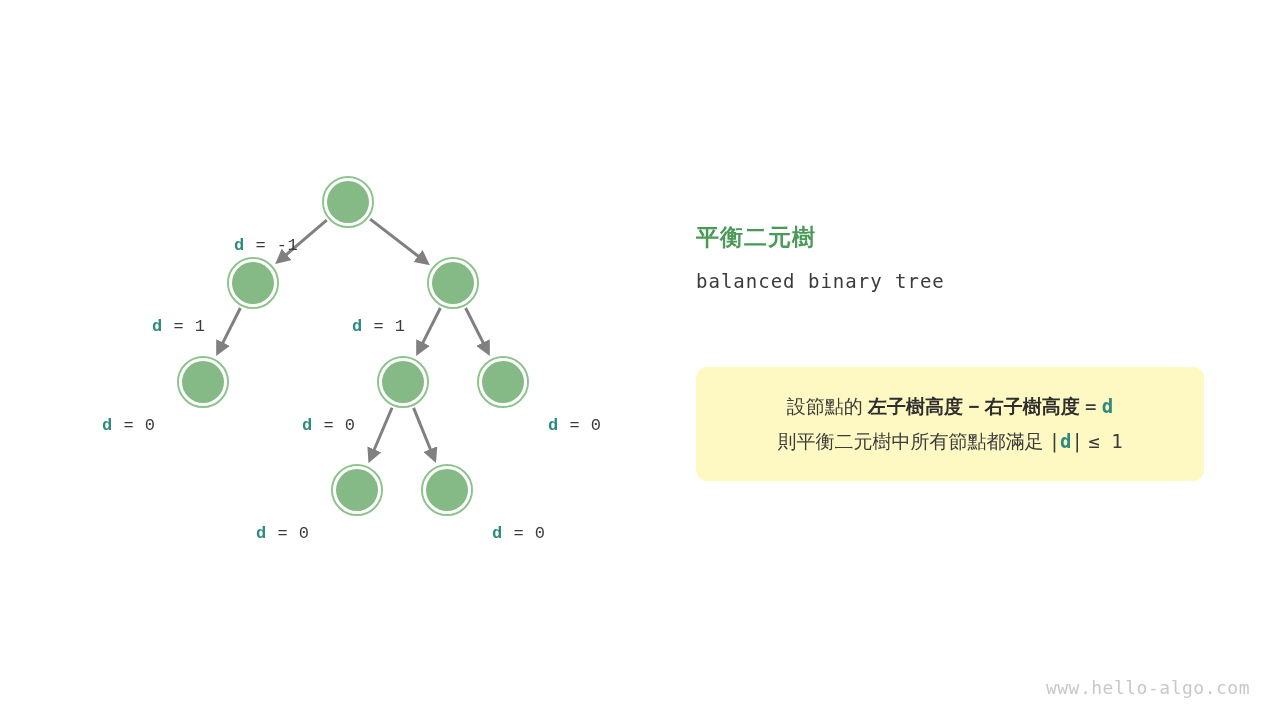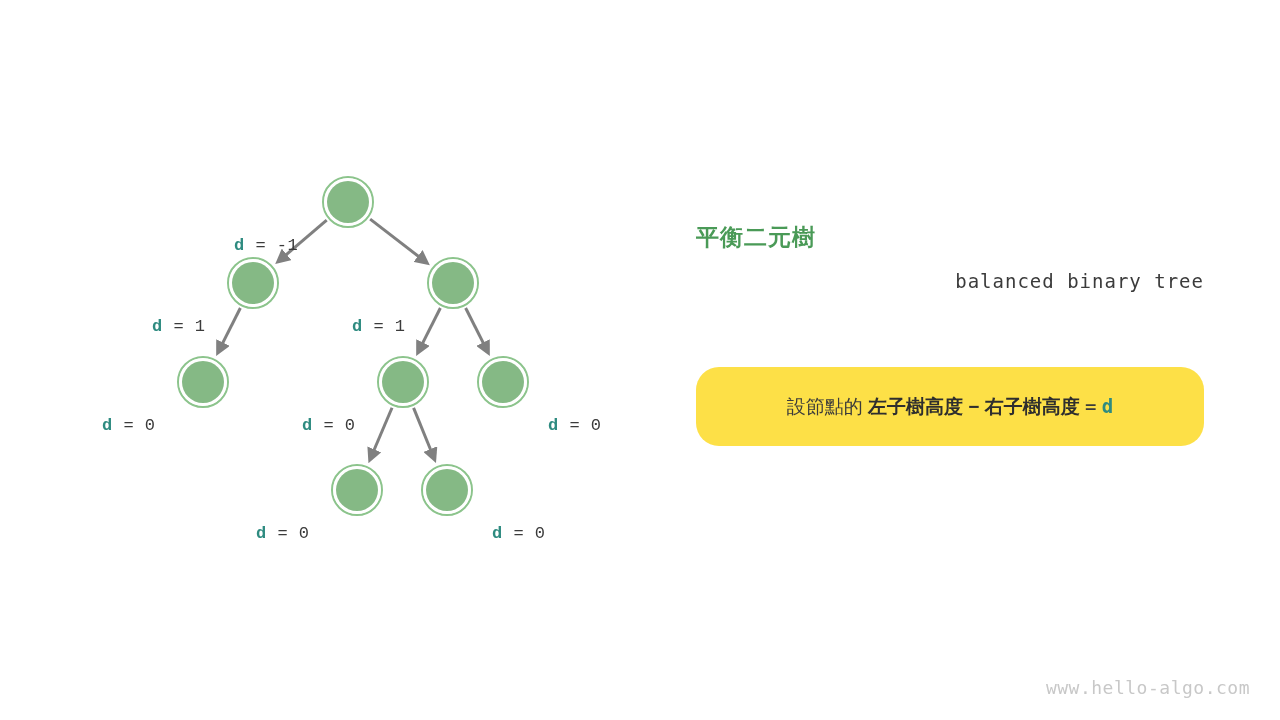--- a/index.html
+++ b/index.html
@@ -48,36 +48,36 @@
   #panel-title {
     text-align: left;
     color: #4a9a57;
     font-size: 23px;
     font-weight: bold;
     letter-spacing: 1px;
     margin: 0;
     line-height: 30px;
   }
   #panel-subtitle {
-    text-align: right;
+    text-align: left;
     font-family: "DejaVu Sans Mono", "Liberation Mono", monospace;
     font-size: 19px;
     color: #3b3b3b;
     margin-top: 18px;
     letter-spacing: 1px;
   }
 
   #info-box {
     position: absolute;
     left: 0px;
     top: 145px;
     width: 508px;
     box-sizing: border-box;
-    background: #fde047;
-    border-radius: 23px;
+    background: #fef9c3;
+    border-radius: 11px;
     padding: 22px 0 22px 0;
   }
   .info-line {
     font-size: 19px;
     color: #3b3b3b;
     line-height: 34px;
     text-align: center;
     white-space: nowrap;
   }
   .info-line .b {
@@ -182,16 +182,21 @@
 
   <div id="panel-subtitle">balanced binary tree</div>
 
   <div id="info-box">
     <div class="info-line">
       <span>設節點的</span>
       <span class="b">左子樹高度 − 右子樹高度</span>
       <span class="mono">=</span>
       <span class="dvar">d</span>
     </div>
+    <div class="info-line">
+      <span>則平衡二元樹中所有節點都滿足</span>
+      <span class="mono">|</span><span class="dvar">d</span><span class="mono">|</span>
+      <span class="mono">≤ 1</span>
+    </div>
   </div>
 </div>
 
 <div id="watermark">www.hello-algo.com</div>
 
 </body></html>

